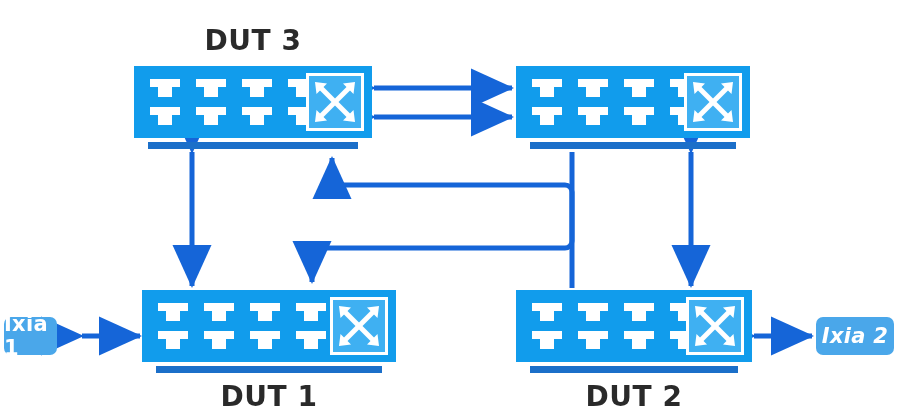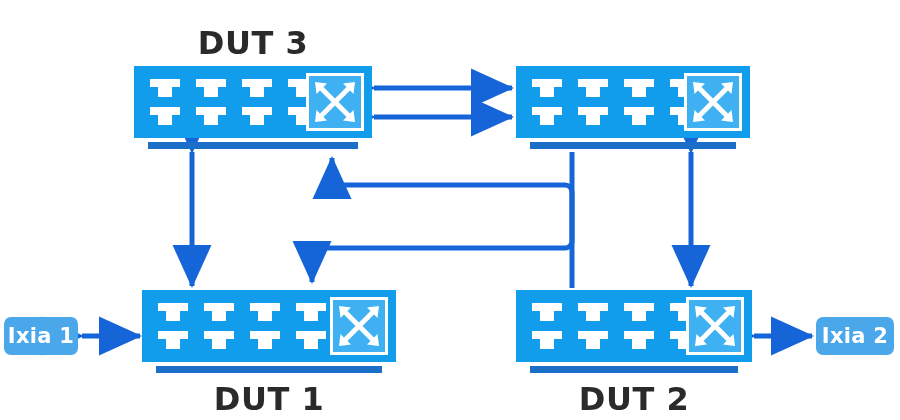--- a/index.html
+++ b/index.html
@@ -96,21 +96,21 @@
     top: 76px;
     width: calc(100% - 28px);
     height: 7px;
     background: #1b6fc9;
   }
   .dut-label {
     position: absolute;
     left: 0;
     width: 100%;
     text-align: center;
-    font-size: 32px;
+    font-size: 28px;
     font-weight: bold;
     color: #2a2a2a;
     letter-spacing: 0.5px;
     white-space: nowrap;
   }
   .dut-label.above { top: -42px; }
   .dut-label.below { top: 90px; }
 
   
   .ixia {
@@ -297,21 +297,21 @@
             <path d="M6,46 L7.5,34 L18,44.5 Z"></path>
             <path d="M46,46 L34,44.5 L44.5,34 Z"></path>
           </g>
         </svg>
       </div>
     </div>
     <div class="stand"></div>
     <div class="dut-label below">DUT 2</div>
   </div>
 
-  <div class="ixia" id="ixia1" style="left:4px; top:317px; width:74px;">
+  <div class="ixia" id="ixia1" style="left:4px; top:317px; width:53px;">
     <span>Ixia 1</span>
   </div>
 
-  <div class="ixia" id="ixia2" style="left:816px; top:317px; width:78px;">
+  <div class="ixia" id="ixia2" style="left:816px; top:317px; width:78px;font-style:italic;">
     <span>Ixia 2</span>
   </div>
 
 </div>
 
 </body></html>

